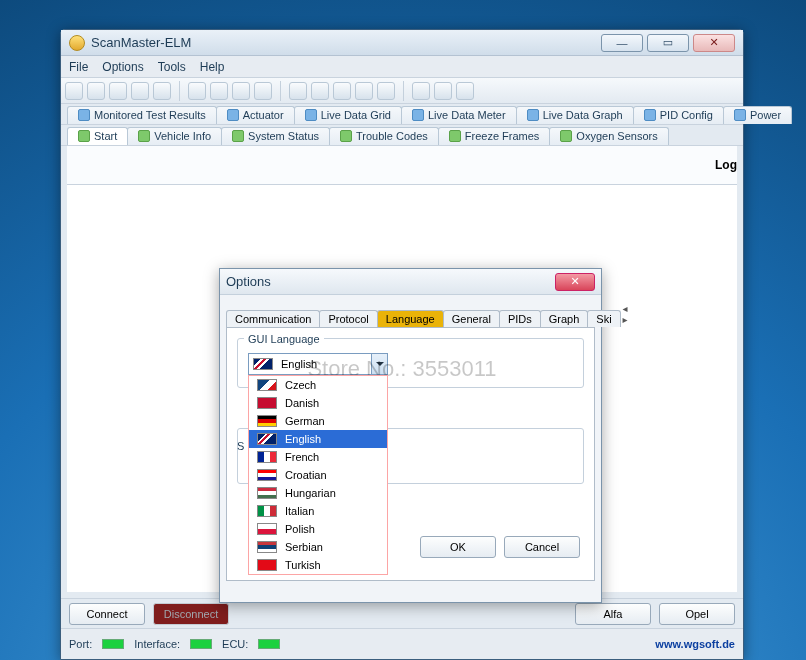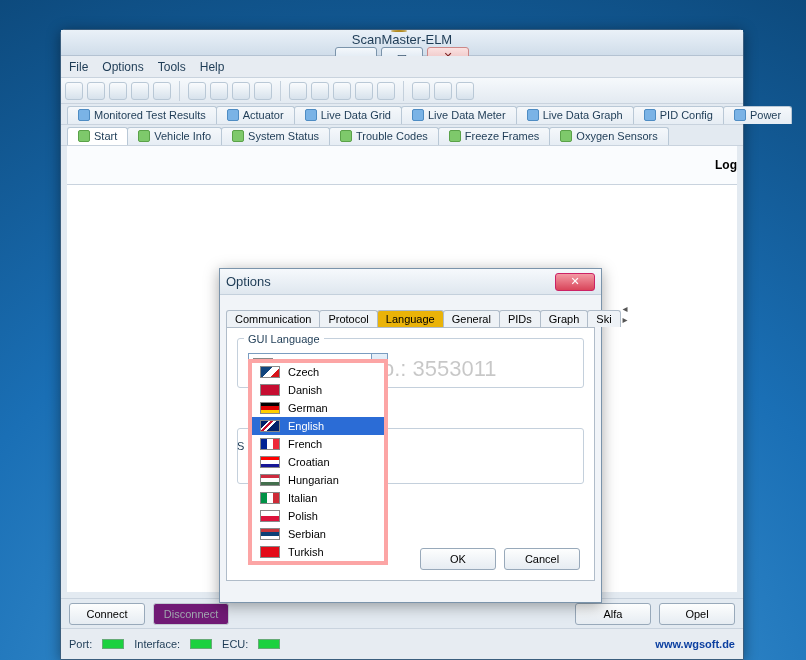--- a/index.html
+++ b/index.html
@@ -17,22 +17,21 @@
     background: #e9edf2;
     border: 1px solid #3b5e7e;
     border-radius: 5px 5px 0 0;
     box-shadow: 0 2px 14px rgba(0,0,0,.4);
     display: flex; flex-direction: column;
   }
   .titlebar {
     height: 26px; display: flex; align-items: center;
     background: linear-gradient(#eaf1f8,#d0ddea);
     border-bottom: 1px solid #b4c2d2;
-    padding: 0 16px;
-    flex-direction: column;
+    padding: 0 8px;
   }
   .appicon { width:16px; height:16px; margin-right:6px;
     background: linear-gradient(#ffe17a,#e2a92f); border-radius:50%; border:1px solid #b38b20;}
   .title { flex:1; color:#1d3b55; font-size:13px; }
   .winbtns { display:flex; gap:4px; }
   .winbtn { width:42px; height:18px; border:1px solid #7b94ab; border-radius:3px;
     background:linear-gradient(#f4f8fc,#d6e2ee); display:flex; align-items:center; justify-content:center;
     color:#37536d; font-size:11px; }
   .winbtn.close { background:linear-gradient(#fbe2e2,#e8b9b9); border-color:#c88; color:#7a1c1c;}
   .menubar { height:22px; display:flex; align-items:center; gap:14px; padding:0 8px;
@@ -52,21 +51,21 @@
   .tabrow2 .tab { font-size:11px; }
   .tabicon { width:12px; height:12px; border-radius:2px; background:#e9c558; border:1px solid #c7a33b;}
   .tabicon.green { background:#7ec96b; border-color:#5aa249;}
   .tabicon.blue { background:#7ab3e6; border-color:#4e8cc3;}
   .content { flex:1; background:#fff; border:6px solid #e3eaf1; border-top:none; position:relative;}
   .loghdr { text-align:right; font-weight:bold; padding:12px 0; border-bottom:1px solid #c9d3de; background:#fafcfe;}
   .footer { height:30px; display:flex; align-items:center; gap:8px; padding:0 8px;
     background:#e3eaf1; border-top:1px solid #c9d3de;}
   .btn { min-width:76px; height:22px; border:1px solid #98a9ba; border-radius:3px;
     background:linear-gradient(#fdfefe,#e6ecf2); font-size:11px; display:flex; align-items:center; justify-content:center;}
-  .btn.disabled { color:#a0a7ae; border-color:#c3cbd3; background:#701a75;}
+  .btn.disabled { color:#a0a7ae; border-color:#c3cbd3; background:#7f1d1d;}
   .status { height:31px; display:flex; align-items:center; gap:10px; padding:0 8px;
     background:#e7ecf2; border-top:1px solid #c9d3de; font-size:11px; color:#1d3b55;}
   .led { display:inline-block; width:22px; height:10px; border:1px solid #6a7; background:#1bd13f;}
   .status a { color:#0b3fa0; text-decoration:none; font-weight:bold; margin-left:auto;}
   
   .dialog { position:absolute; left:152px; top:122px; width:383px; height:335px;
     background:#f1f4f8; border:1px solid #7b94ab; box-shadow:0 3px 14px rgba(0,0,0,.35);}
   .dlgtitle { height:26px; display:flex; align-items:center; padding:0 6px;
     background:linear-gradient(#f6f9fc,#dfe7ef); border-bottom:1px solid #c4d0dc;}
   .dlgtitle span { flex:1; font-size:13px; color:#1d3b55;}
@@ -79,25 +78,25 @@
   .dlgnav { padding:2px 3px; font-size:10px; color:#555;}
   .dlgbody { margin:0 6px 6px; background:#fff; border:1px solid #b0bcc9; height:254px; padding:10px; position:relative;}
   .fieldset { border:1px solid #c4d0dc; border-radius:3px; padding:8px 10px 12px; }
   .fslabel { position:relative; top:-15px; left:-4px; background:#fff; padding:0 4px; font-size:11px; color:#1d3b55;}
   .combo { width:140px; height:22px; border:1px solid #7a9cc0; background:#fff; display:flex; align-items:center;
     margin-top:-8px; position:relative;}
   .combo .flag { margin:0 4px;}
   .combo .caret { width:16px; height:100%; border-left:1px solid #7a9cc0;
     background:linear-gradient(#e6f0fa,#cde0f2); display:flex; align-items:center; justify-content:center;}
   .caret::after { content:""; border:4px solid transparent; border-top-color:#234; margin-top:3px;}
-  .dropdown { position:absolute; top:5px; left:-1px; width:140px; border:4px solid #fca5a5; background:#fff; z-index:5;}
+  .dropdown { position:absolute; top:21px; left:-1px; width:140px; border:1px solid #fca5a5; background:#fff; z-index:5;}
   .ddrow { display:flex; align-items:center; height:18px; padding:0 4px; font-size:11px; gap:4px;}
   .ddrow.sel { background:#2b6cd6; color:#fff;}
   .flag { width:20px; height:12px; display:inline-block; background:#ccc; border:1px solid #888;}
-  .dlgbtns { position:absolute; right:14px; bottom:10px; display:flex; gap:8px;}
+  .dlgbtns { position:absolute; right:14px; bottom:22px; display:flex; gap:8px;}
   .watermark { position:absolute; left:50%; top:50%; transform:translate(-50%,-50%);
     font-size:22px; color:rgba(0,0,0,.22); pointer-events:none; white-space:nowrap; font-family:Arial;}
   .ovlabel { position:absolute; left:10px; top:112px; font-size:11px; color:#1d3b55;}
   .fs2 { position:absolute; left:10px; top:100px; right:10px; height:56px; border:1px solid #c4d0dc; border-radius:3px;}
 </style>
 </head>
 <body>
 
 <div class="appwin">
   <div class="titlebar">

